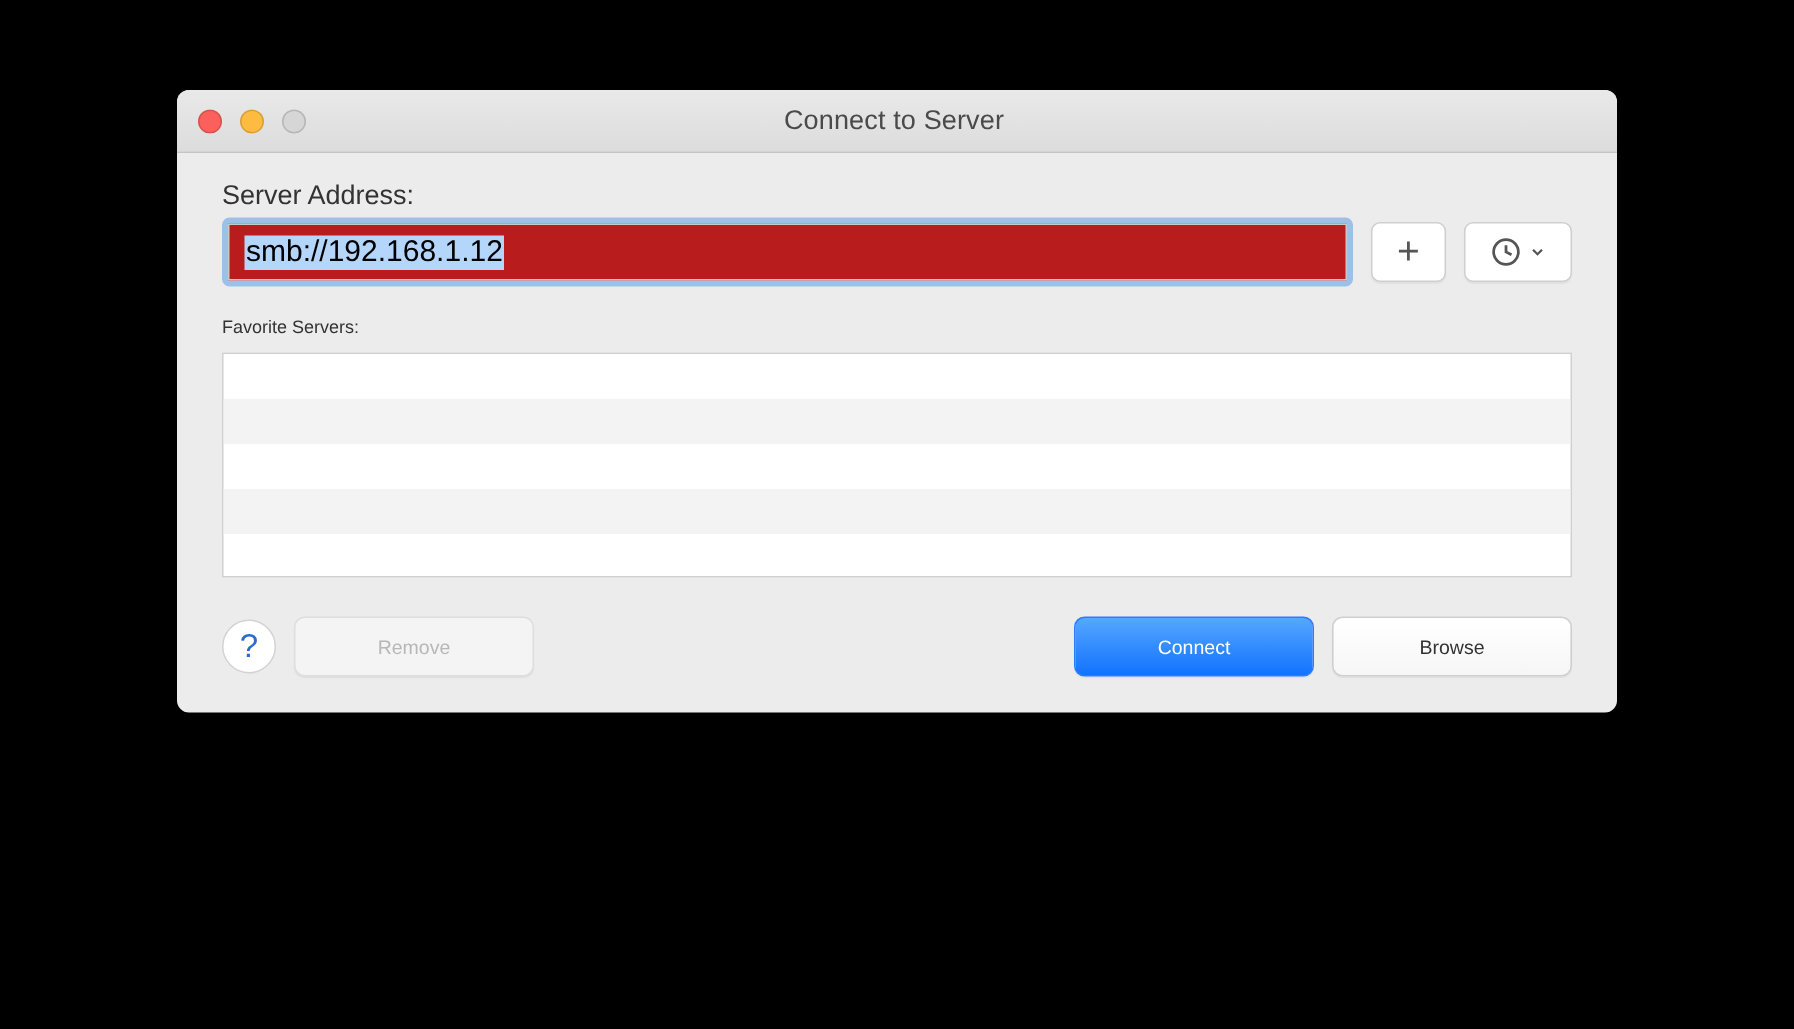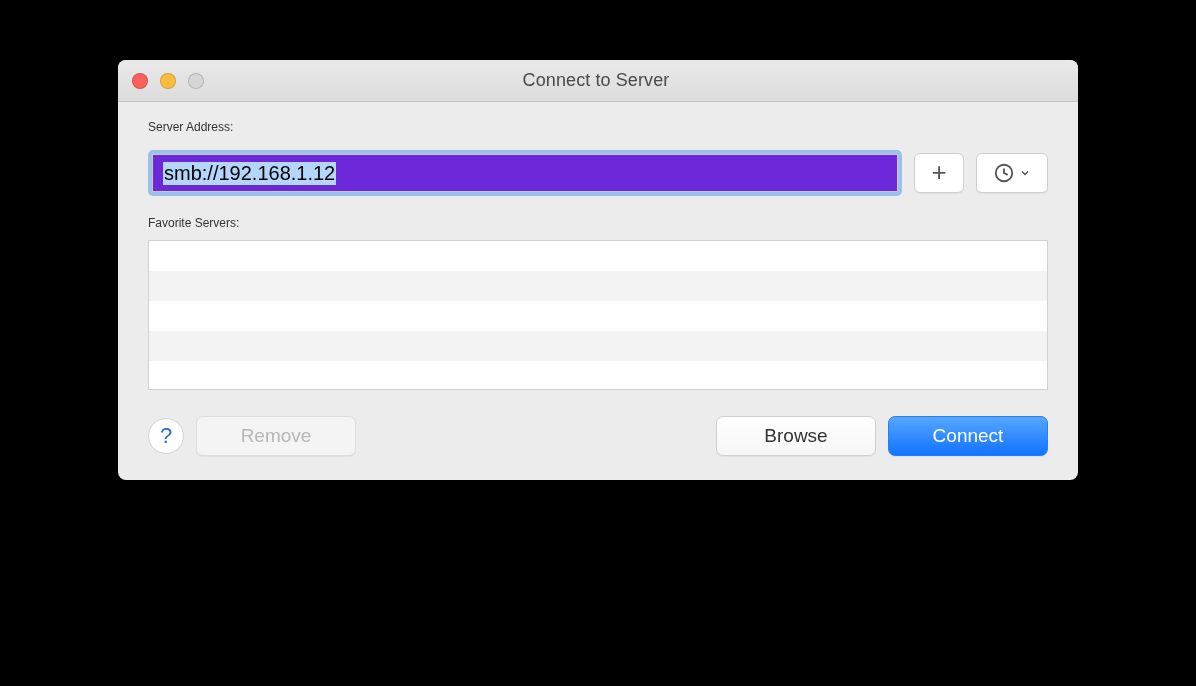--- a/index.html
+++ b/index.html
@@ -47,23 +47,23 @@
       text-align: center;
       font-size: 18px;
       color: #4a4a4a;
       letter-spacing: 0.1px;
       pointer-events: none;
     }
     .content {
       padding: 18px 30px 24px 30px;
     }
     .label {
-      font-size: 12px;
+      font-size: 18px;
       color: #333;
-      margin-bottom: 16px;
+      margin-bottom: 4px;
     }
     .address-row {
       display: flex;
       align-items: center;
       gap: 12px;
       margin-bottom: 20px;
     }
     .address-field-wrap {
       flex: 1;
       border: 4px solid #9cc1e9;
@@ -72,21 +72,21 @@
       background: #fff;
     }
     .address-selection {
       background: #b5d6fb;
       padding: 0 1px;
     }
     .address-fake {
       border: 1px solid #c9c9c9;
       font-size: 20px;
       padding: 3px 10px;
-      background: #6d28d9;
+      background: #b91c1c;
       cursor: text;
       height: 38px;
       display: flex;
       align-items: center;
     }
     .icon-btn {
       width: 50px;
       height: 40px;
       border-radius: 6px;
       background: #fff;
@@ -136,21 +136,21 @@
       justify-content: center;
       cursor: pointer;
     }
     .push-btn {
       min-width: 160px;
       height: 40px;
       border-radius: 7px;
       border: 1px solid #cfcfcf;
       background: linear-gradient(#fff, #f6f6f6);
       box-shadow: 0 1px 1px rgba(0,0,0,0.06);
-      font-size: 19px;
+      font-size: 13px;
       color: #333;
       padding: 0 20px;
       cursor: pointer;
     }
     .push-btn.disabled {
       color: #b7b7b7;
       background: #f4f4f4;
       border-color: #dedede;
       cursor: default;
     }
@@ -207,18 +207,18 @@
       <div class="fav-row alt"></div>
       <div class="fav-row"></div>
       <div class="fav-row alt"></div>
       <div class="fav-row"></div>
     </div>
 
     <div class="footer">
       <button class="help-btn">?</button>
       <button class="push-btn disabled">Remove</button>
       <div class="spacer"></div>
+      <button class="push-btn primary">Connect</button>
       <button class="push-btn">Browse</button>
-      <button class="push-btn primary">Connect</button>
     </div>
 
   </div>
 </div>
 
 </body></html>

